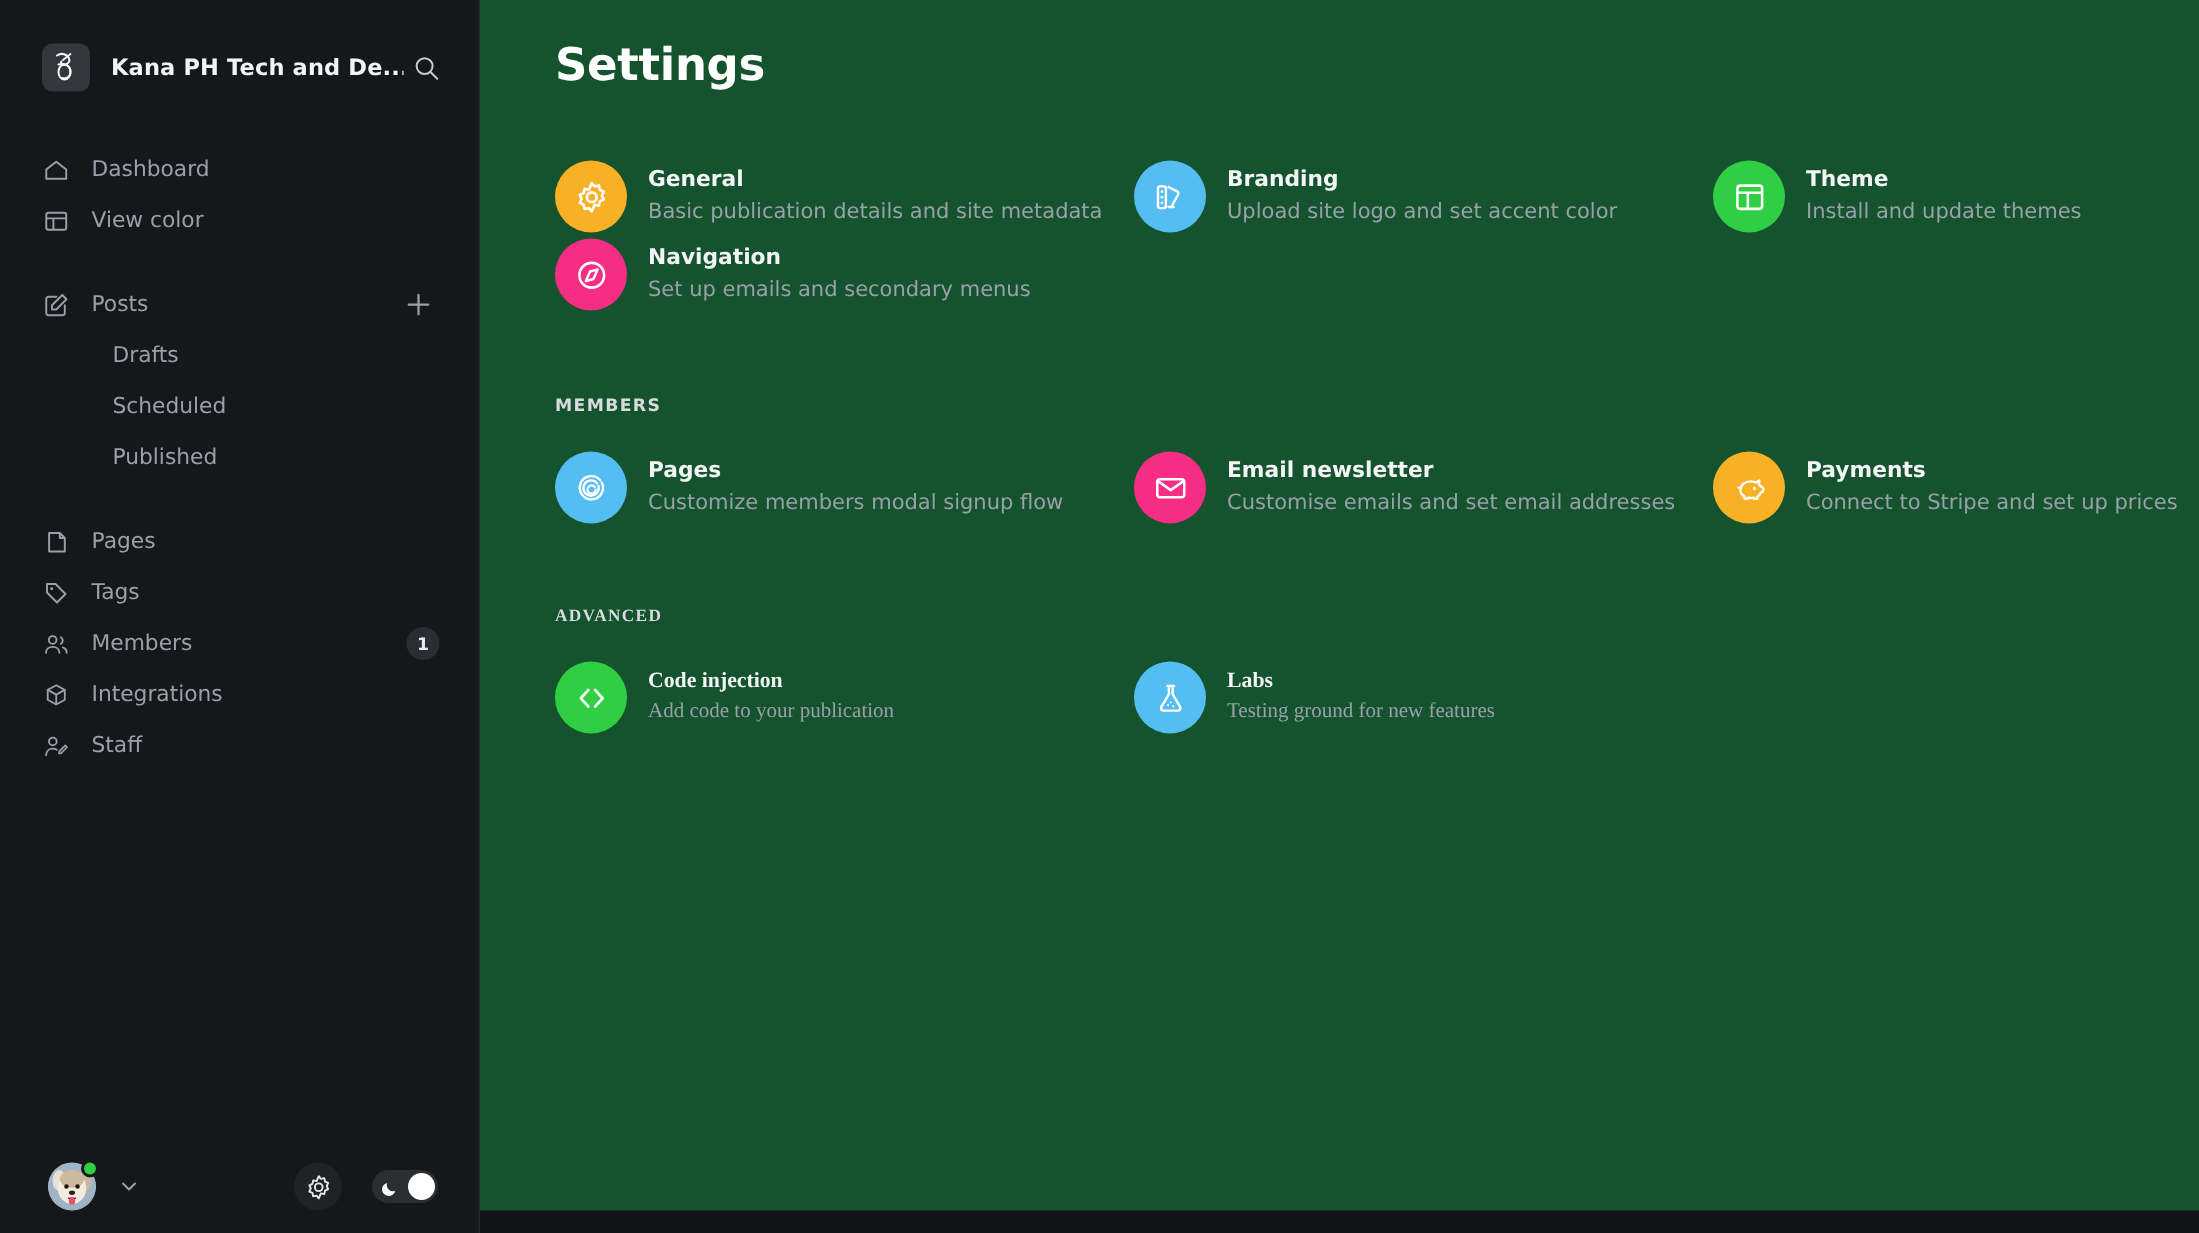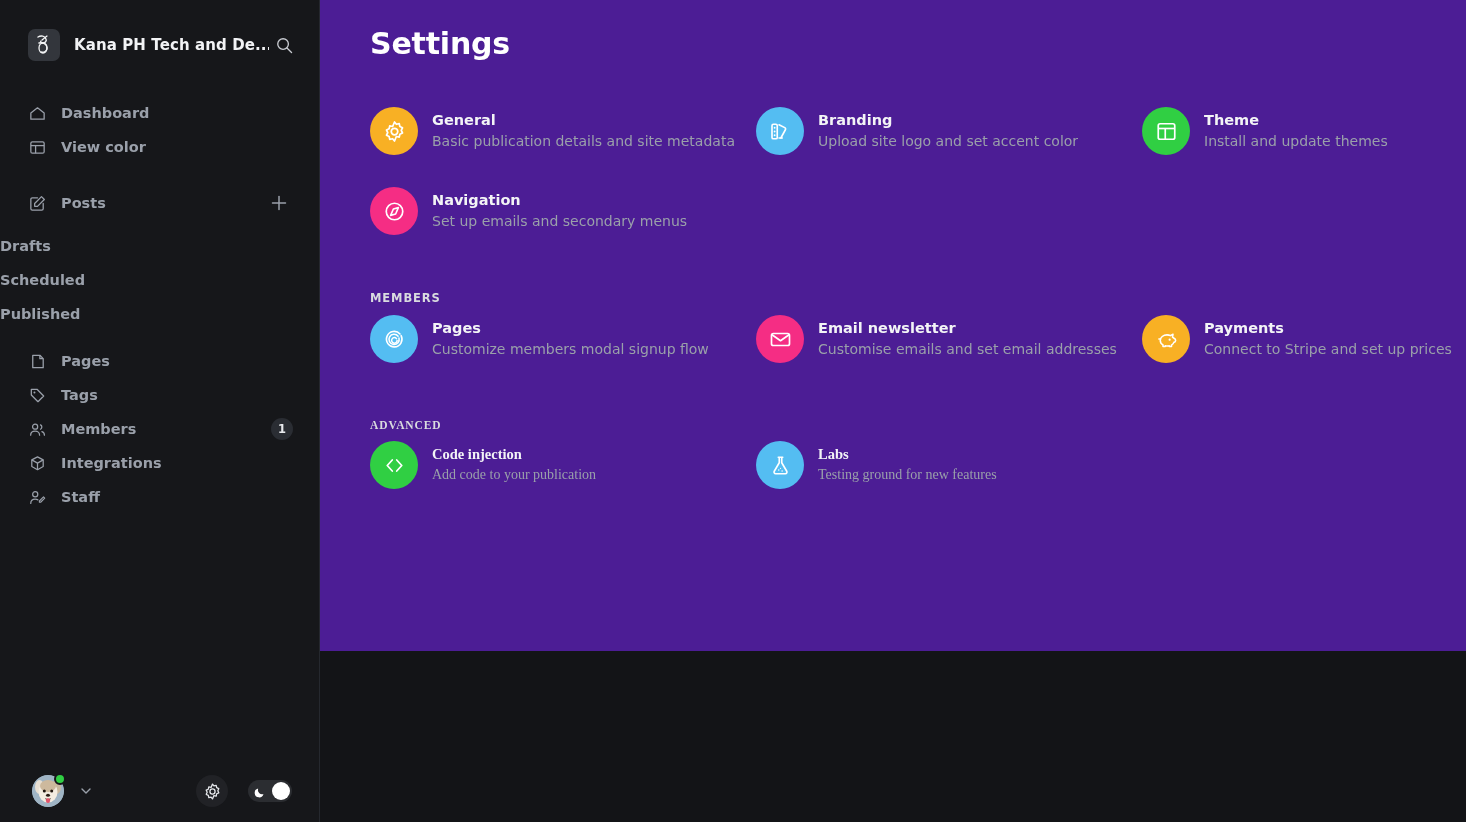--- a/index.html
+++ b/index.html
@@ -53,23 +53,22 @@
   }
   .nav-icon {
     width: 22px; flex: 0 0 22px;
     display: flex; align-items: center; justify-content: flex-start;
   }
   .nav-label {
     margin-left: 11px;
     color: #9aa0aa;
     font-size: 14.5px;
     white-space: nowrap;
-    font-weight: bold;
-  }
-  .nav-sub { height: 34px; display: flex; align-items: flex-end; cursor: pointer; }
+  }
+  .nav-sub { padding-left: 75px; height: 34px; display: flex; align-items: center; cursor: pointer; }
   .nav-sub .nav-label { margin-left: 0; }
   .nav-gap-sm { height: 22px; }
   .nav-gap-md { height: 22px; }
   .plus-btn {
     position: absolute; right: 30px; top: 50%; transform: translateY(-50%);
     width: 20px; height: 20px;
     display: flex; align-items: center; justify-content: center;
     cursor: pointer;
   }
   .badge {
@@ -117,43 +116,42 @@
   }
   .mode-moon { position: absolute; left: 6px; top: 4px; }
   .mode-knob {
     position: absolute; right: 2px; top: 2px;
     width: 18px; height: 18px; border-radius: 50%;
     background: #ffffff;
   }
 
   
   .main {
-    flex: 1 1 auto; height: 651px;
-    background: #4c1d95;
+    flex: 1 1 auto; height: 807px;
+    background: #14532d;
     padding: 0 36px 0 50px;
     overflow: hidden;
   }
   .page-title {
     color: #ffffff;
     font-size: 30px; font-weight: bold;
     letter-spacing: -.2px;
     padding-top: 26px;
   }
   .section { margin-top: 44px; }
   .section:first-of-type { margin-top: 42px; }
   .section-label {
     color: #d9dbdf;
     font-size: 11.5px; font-weight: bold;
     letter-spacing: .9px;
   }
   .cards {
-    margin-top: 8px;
+    margin-top: 22px;
     display: grid;
     grid-template-columns: repeat(3, 386px);
-    row-gap: 28px;
   }
   .card {
     display: flex; align-items: center;
     cursor: pointer;
     height: 52px;
   }
   .card-icon {
     width: 48px; height: 48px; border-radius: 50%;
     flex: 0 0 48px;
     display: flex; align-items: center; justify-content: center;

